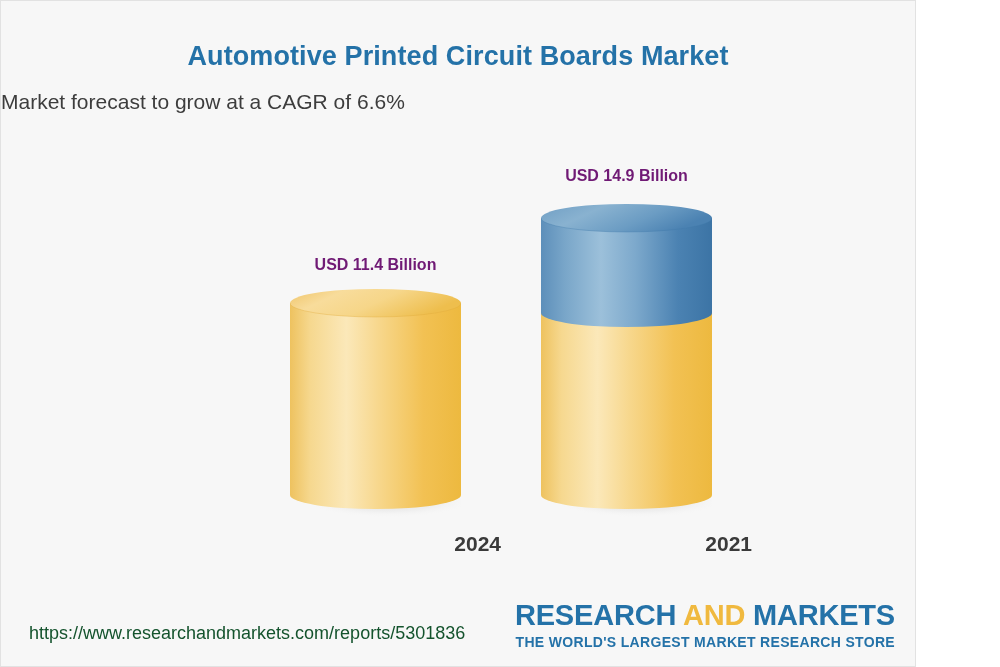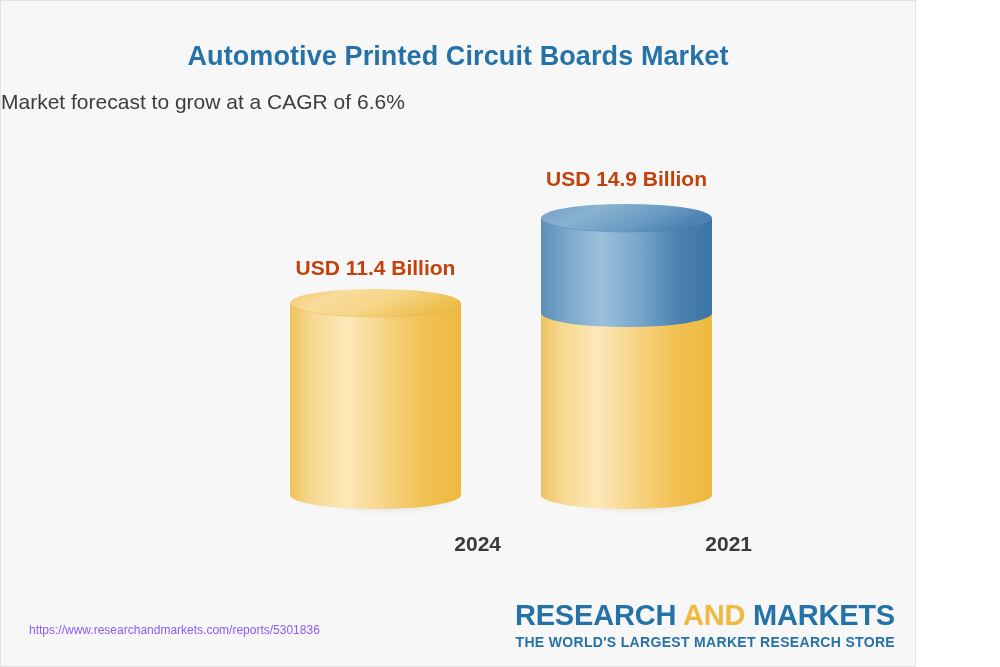--- a/index.html
+++ b/index.html
@@ -53,23 +53,23 @@
     width: 171px;
   }
   #bar-2024 { left: 289px; }
   #bar-2030 { left: 540px; }
 
   .value-label {
     position: absolute;
     left: -40px;
     width: 251px;
     text-align: center;
-    font-size: 21px;
-    font-weight: bold;
-    color: #c2410c;
+    font-size: 16px;
+    font-weight: bold;
+    color: #701a75;
     white-space: nowrap;
   }
   #bar-2024 .value-label { top: 255px; }
   #bar-2030 .value-label { top: 166px; }
 
   .cat-label {
     position: absolute;
     left: -40px;
     width: 251px;
     text-align: right;
@@ -83,22 +83,22 @@
     position: absolute;
     width: 171px;
   }
   .cyl-svg { display: block; }
 
   
   .footer-url {
     position: absolute;
     left: 28px;
     top: 622px;
-    font-size: 12px;
-    color: #8b5cf6;
+    font-size: 18px;
+    color: #14532d;
     white-space: nowrap;
   }
   .logo {
     position: absolute;
     right: 20px;
     top: 600px;
     text-align: right;
     line-height: 1;
     margin-left: 8px;
   }

